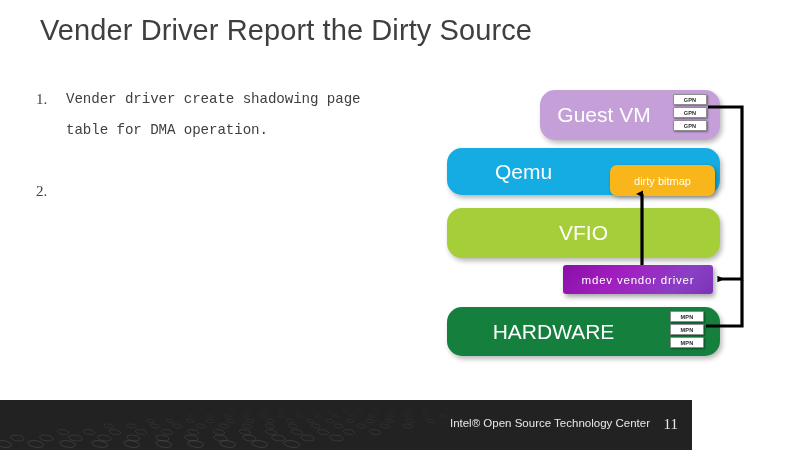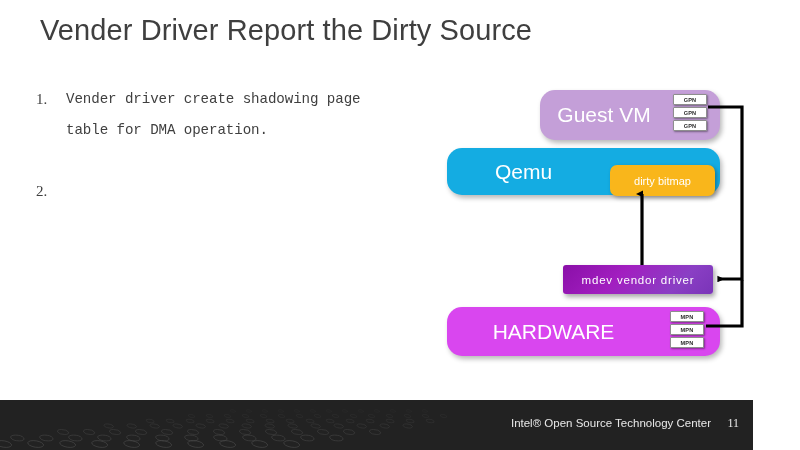--- a/index.html
+++ b/index.html
@@ -84,21 +84,21 @@
     left: 17px; top: 68px; width: 273px; height: 47px;
     background: #14ace2;
     padding-right: 120px;
   }
   #layer-vfio {
     left: 17px; top: 128px; width: 273px; height: 50px;
     background: #a6ce39;
   }
   #layer-hardware {
     left: 17px; top: 227px; width: 273px; height: 49px;
-    background: #d946ef;
+    background: #15803d;
     padding-right: 60px;
   }
 
   #box-dirty-bitmap {
     position: absolute;
     left: 180px; top: 85px; width: 105px; height: 31px;
     background: #f9b61b;
     border-radius: 7px;
     display: flex;
     align-items: center;
@@ -157,21 +157,21 @@
     width: 370px; height: 290px;
     z-index: 7;
     pointer-events: none;
   }
 
   
   #footer-band {
     position: absolute;
     left: 0;
     top: 400px;
-    width: 753px;
+    width: 692px;
     height: 50px;
     background: #222222;
     overflow: hidden;
   }
   #footer-pattern {
     position: absolute;
     left: 0; top: 0;
     width: 800px; height: 50px;
   }
   #footer-text {
@@ -182,21 +182,21 @@
     font-size: 11.5px;
     white-space: nowrap;
     z-index: 3;
   }
   #footer-page {
     position: absolute;
     right: 14px;
     top: 16px;
     color: #e8e8e8;
     font-family: "Liberation Serif", serif;
-    font-size: 12px;
+    font-size: 15px;
     z-index: 3;
   }
 </style>
 </head>
 <body>
 
 <div id="slide-title">Vender Driver Report the Dirty Source</div>
 
 <div id="bullet-list">
 
@@ -215,20 +215,21 @@
   </div>
 
 </div>
 
 <div id="diagram">
 
   <div class="layer" id="layer-guest-vm">Guest VM</div>
 
   <div class="layer" id="layer-qemu">Qemu</div>
 
+  <div class="layer" id="layer-vfio">VFIO</div>
 
   <div class="layer" id="layer-hardware">HARDWARE</div>
 
   <div id="box-dirty-bitmap">dirty bitmap</div>
 
   <div id="box-mdev-driver">mdev vendor driver</div>
 
   <div class="pn-stack" id="gpn-stack">
     <div class="pn-chip">GPN</div>
     <div class="pn-chip">GPN</div>

